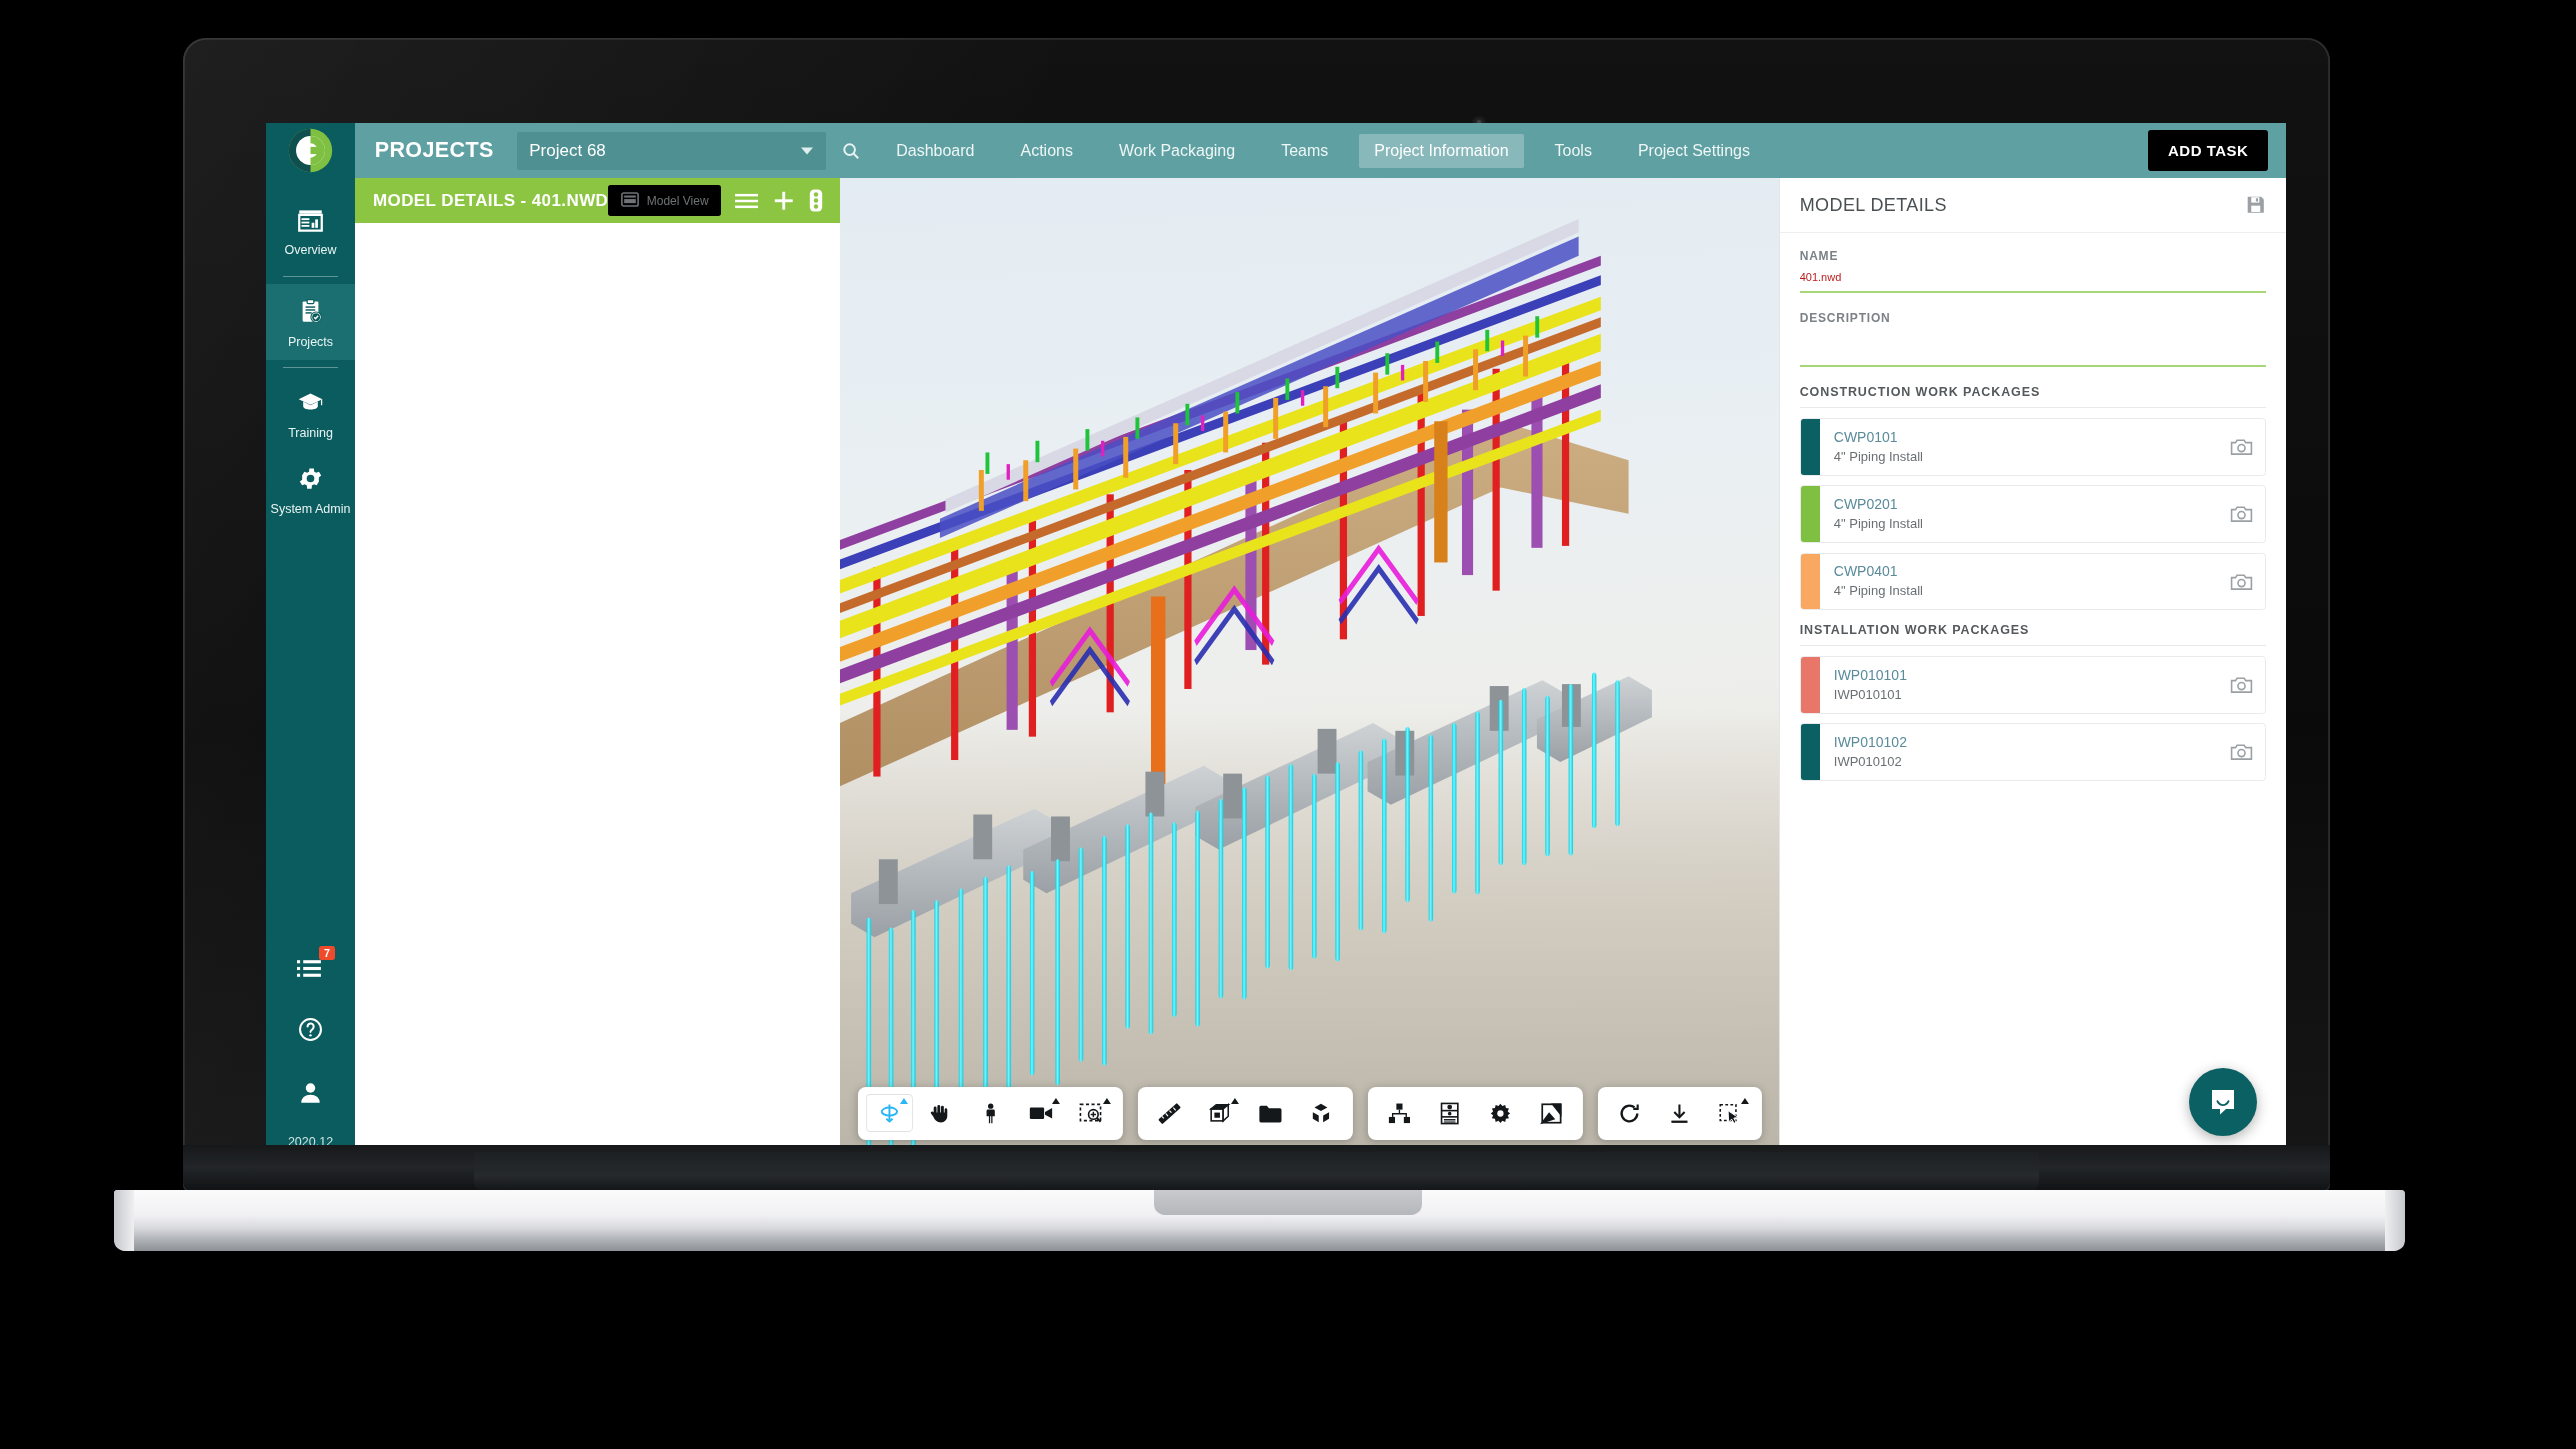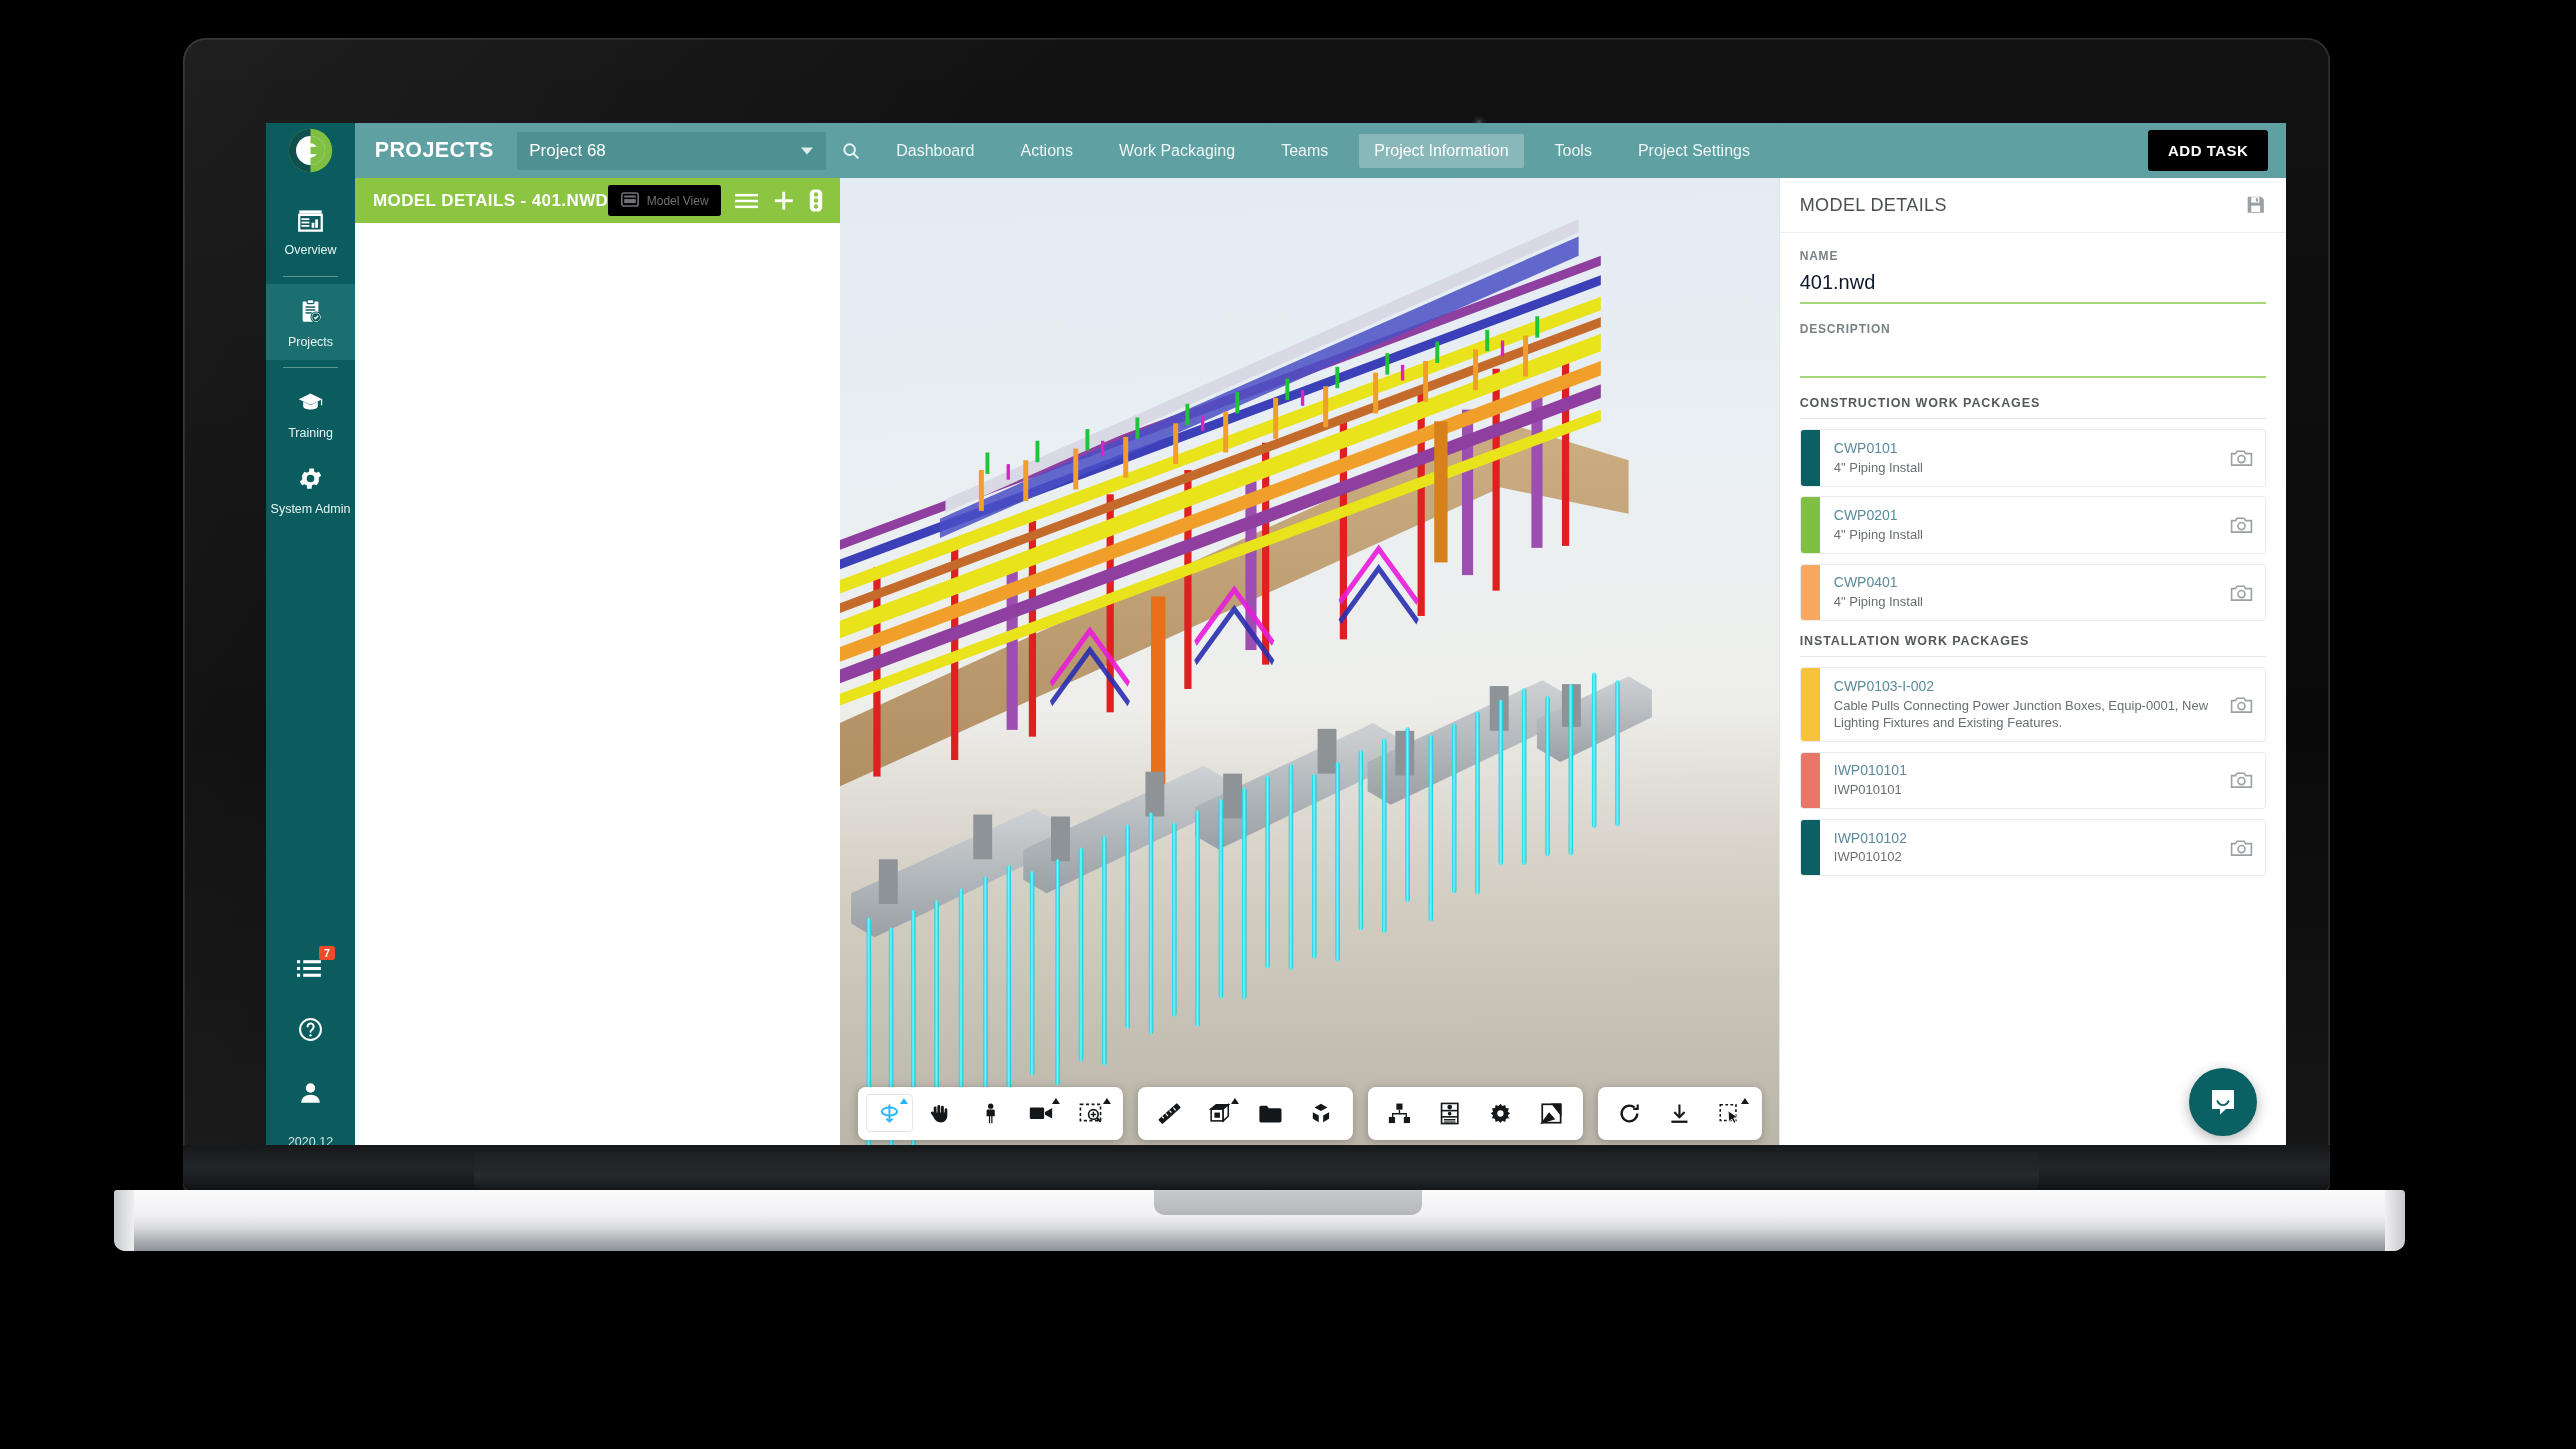--- a/index.html
+++ b/index.html
@@ -188,21 +188,21 @@
     display:flex; flex-direction:column; min-height:0;
   }
   .rp-head {
     height:55px; display:flex; align-items:center; padding:0 19.7px; border-bottom:0.9px solid #eceeef; flex:0 0 auto;
   }
   .rp-title { font-size:18px; color:#4a4f52; letter-spacing:0.4px; }
   .rp-save { margin-left:auto; color:#9aa0a4; cursor:pointer; display:flex; }
   .rp-scroll { flex:1; overflow:hidden; padding: 16px 19.7px 0; }
 
   .field-label { font-size:12px; color:#7b8185; letter-spacing:0.8px; font-weight:bold; margin-bottom:8px; }
-  .field-value { font-size:20px; color:#0f172a; padding-bottom:8px; }
+  .field-value { font-size:11px; color:#b91c1c; padding-bottom:8px; }
   .field-underline { height:1.8px; background:#a8d77a; margin-bottom:18px; }
   .field-empty { height:32px; }
 
   .section-title {
     font-size:12.5px; color:#55595c; letter-spacing:0.9px; font-weight:bold;
     margin: 12.5px 0 8px;
   }
   .section-rule { height:0.9px; background:#e6e8ea; margin-bottom:10.7px; }
 
   .wp-card {
@@ -797,33 +797,20 @@
                     <svg width="23" height="19.7" viewBox="0 0 26 22" fill="none" stroke="#9aa0a4" stroke-width="1.8">
                       <path d="M1.8 6.2h4.4l1.8-2.6h8l1.8 2.6h6.4v13H1.8z"></path>
                       <circle cx="13" cy="12.4" r="4"></circle>
                     </svg>
                   </div>
                 </div>
 
                 <div class="section-title">INSTALLATION WORK PACKAGES</div>
                 <div class="section-rule"></div>
 
-                <div class="wp-card">
-                  <div class="wp-swatch" style="background:#f9c23c"></div>
-                  <div class="wp-body">
-                    <div class="wp-code">CWP0103-I-002</div>
-                    <div class="wp-desc">Cable Pulls Connecting Power Junction Boxes, Equip-0001, New Lighting Fixtures and Existing Features.</div>
-                  </div>
-                  <div class="wp-cam">
-                    <svg width="23" height="19.7" viewBox="0 0 26 22" fill="none" stroke="#9aa0a4" stroke-width="1.8">
-                      <path d="M1.8 6.2h4.4l1.8-2.6h8l1.8 2.6h6.4v13H1.8z"></path>
-                      <circle cx="13" cy="12.4" r="4"></circle>
-                    </svg>
-                  </div>
-                </div>
 
                 <div class="wp-card">
                   <div class="wp-swatch" style="background:#e8776a"></div>
                   <div class="wp-body">
                     <div class="wp-code">IWP010101</div>
                     <div class="wp-desc">IWP010101</div>
                   </div>
                   <div class="wp-cam">
                     <svg width="23" height="19.7" viewBox="0 0 26 22" fill="none" stroke="#9aa0a4" stroke-width="1.8">
                       <path d="M1.8 6.2h4.4l1.8-2.6h8l1.8 2.6h6.4v13H1.8z"></path>

